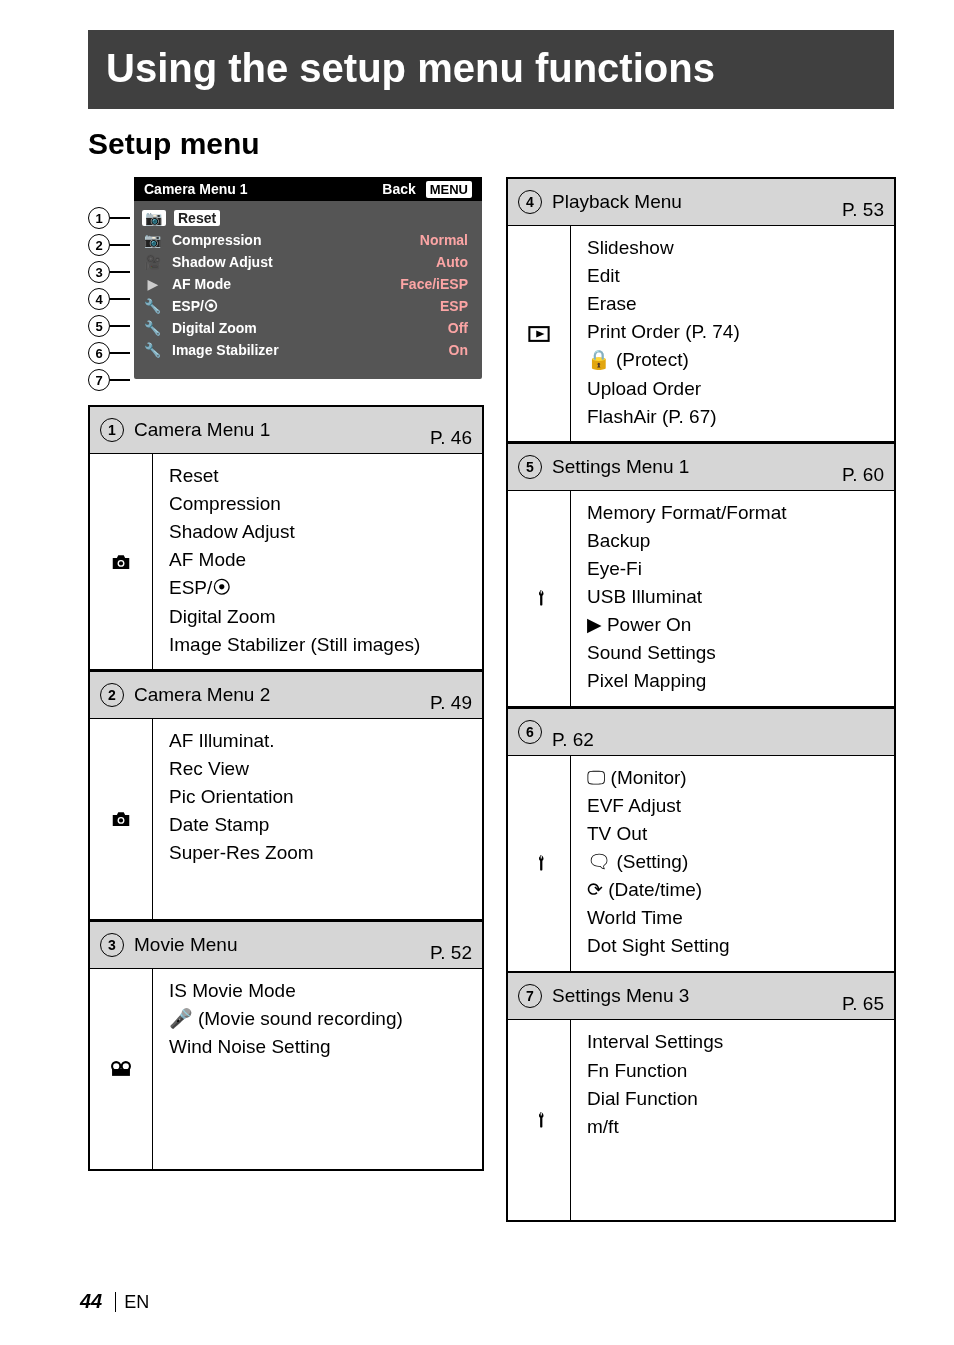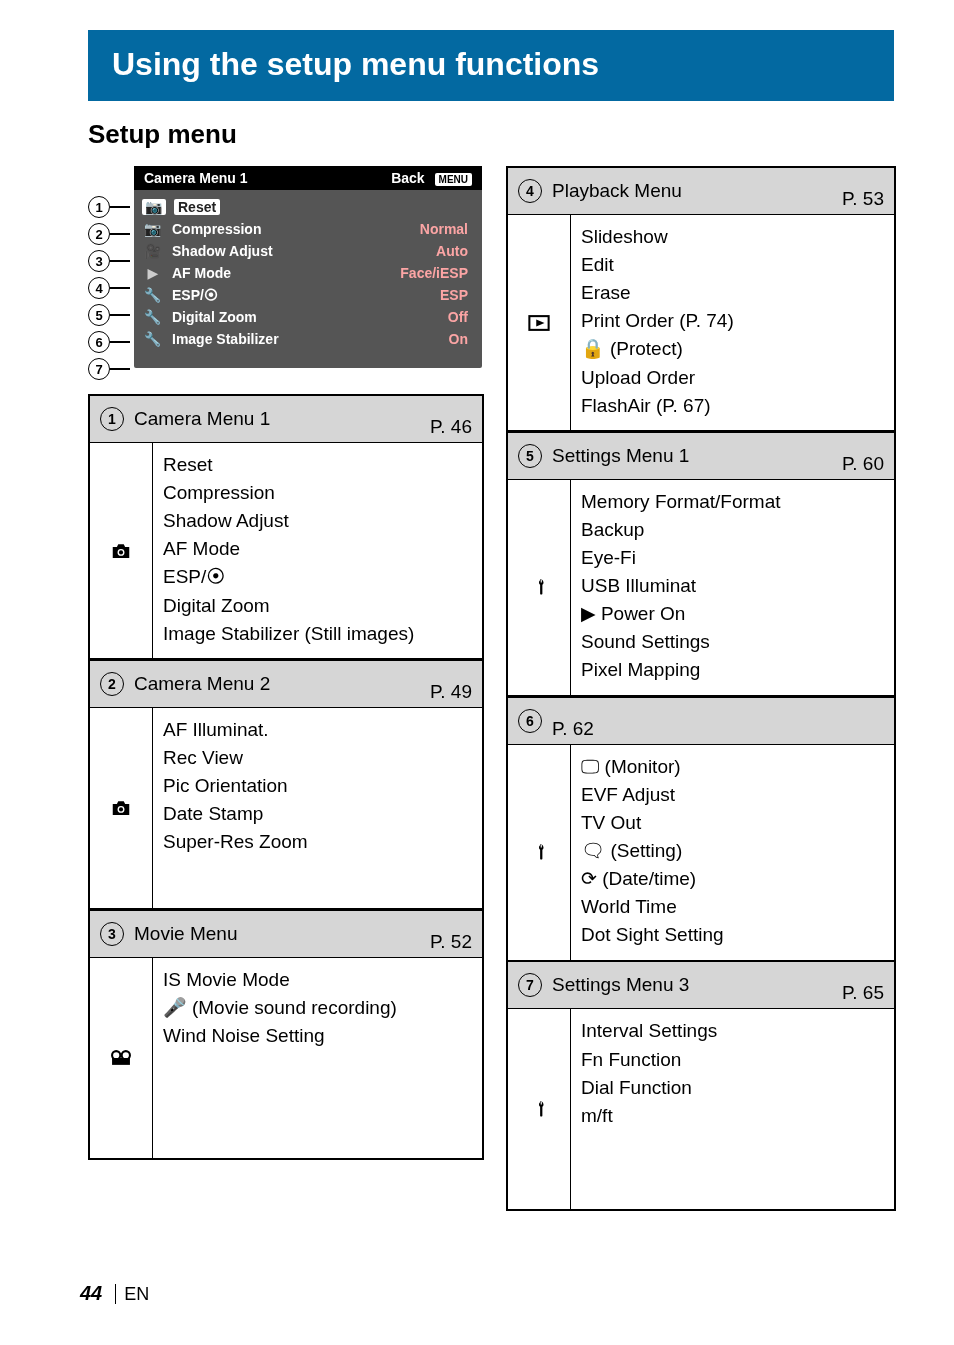--- a/index.html
+++ b/index.html
@@ -9,29 +9,29 @@
     height: 1345px;
     background: #fff;
     font-family: Arial, Helvetica, sans-serif;
     color: #000;
   }
   .page {
     padding: 30px 60px 0 88px;
     box-sizing: border-box;
   }
   .title-bar {
-    background: #0369a1;
+    background: #404040;
     color: #fff;
     font-weight: bold;
-    font-size: 32px;
-    padding: 16px 18px 18px 24px;
+    font-size: 40px;
+    padding: 16px 18px 18px 18px;
     margin-bottom: 18px;
   }
   .subtitle {
-    font-size: 26px;
+    font-size: 30px;
     font-weight: bold;
     margin-bottom: 16px;
   }
   .two-col {
     display: flex;
     gap: 24px;
   }
   .col {
     flex: 1;
     display: flex;
@@ -83,21 +83,21 @@
     display: flex;
     align-items: center;
     justify-content: space-between;
     padding: 4px 10px;
     font-weight: bold;
     font-size: 14px;
   }
   .lcd-header .menu-badge {
     background: #fff;
     color: #000;
-    font-size: 10px;
+    font-size: 13px;
     padding: 1px 4px;
     border-radius: 2px;
     margin-left: 6px;
   }
   .lcd-body {
     padding: 6px 10px 0 8px;
   }
   .lcd-row {
     display: flex;
     align-items: center;
@@ -167,40 +167,41 @@
   }
   .sec-header .pg {
     white-space: nowrap;
     margin-top: 16px;
   }
   .sec-body {
     display: flex;
     border: 1.2px solid #000;
     border-top: none;
     min-height: 200px;
+    gap: 6px;
   }
   .sec-body.tall { min-height: 215px; }
   .sec-body .icon-cell {
     width: 62px;
     border-right: 1.2px solid #000;
     display: flex;
     align-items: center;
     justify-content: center;
     font-size: 30px;
   }
   .sec-body .items {
     padding: 8px 10px;
     font-size: 19px;
     line-height: 1.48;
     flex: 1;
   }
 
   .footer {
     position: absolute;
-    bottom: 40px;
+    bottom: 32px;
     left: 80px;
     font-size: 18px;
   }
   .footer .pgnum {
     font-weight: bold;
     font-style: italic;
     font-size: 20px;
     margin-right: 4px;
   }
   .footer .sep {

